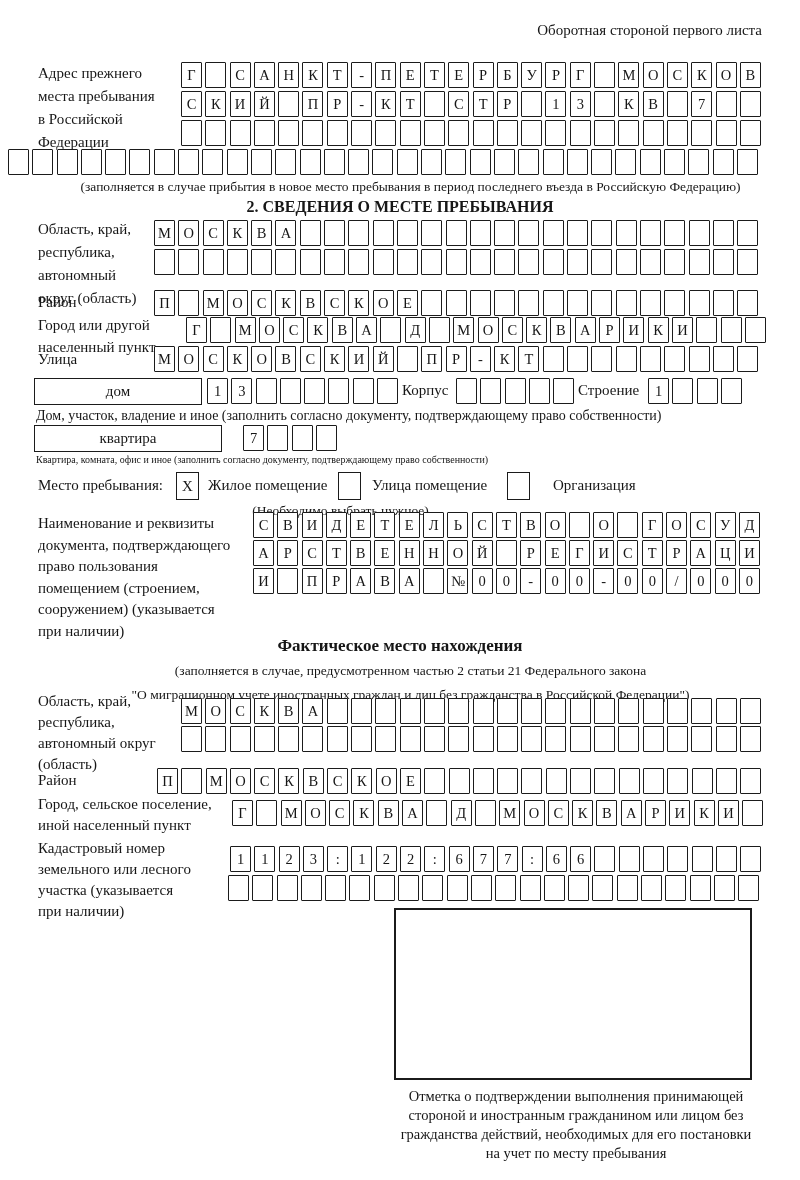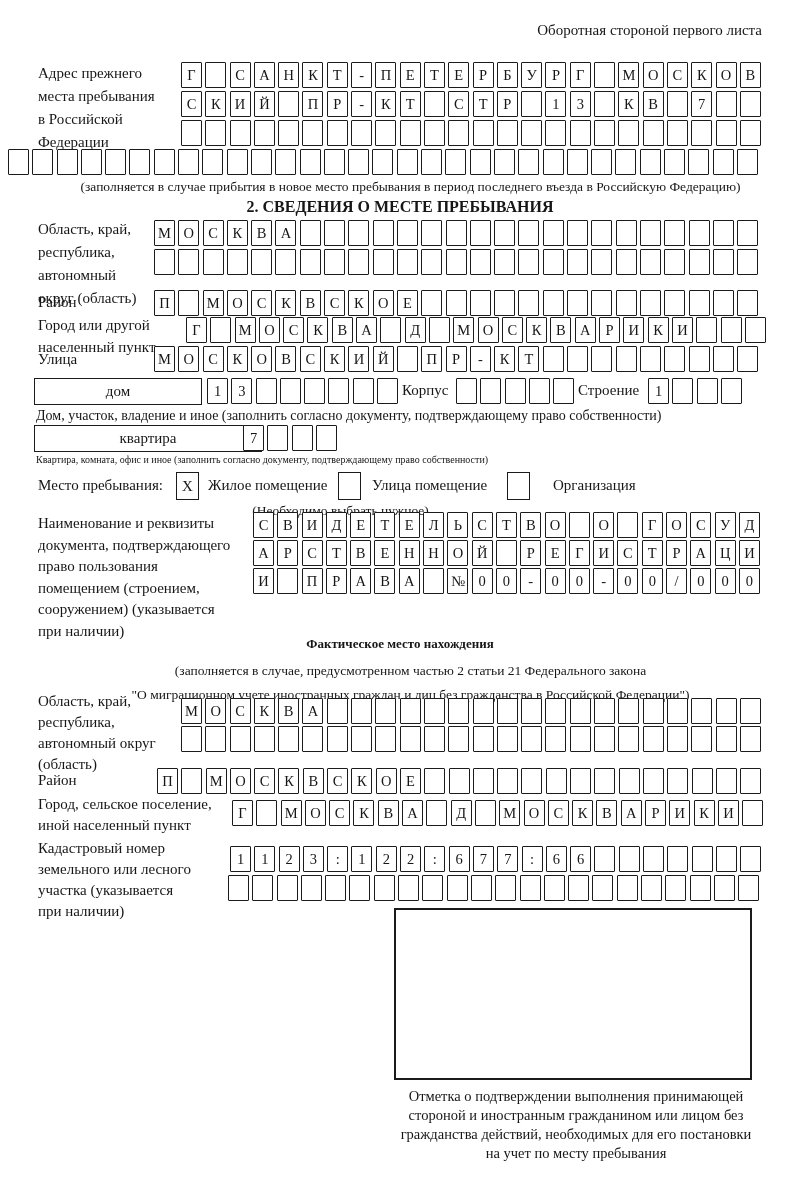--- a/index.html
+++ b/index.html
@@ -326,21 +326,21 @@
   </div>
 <div class="abs inl" style="left:578px; top:382px;">Строение</div>
 <div class="abs grid" style="left:648px; top:378px;">
     <span class="cell">1</span>
     <span class="cell"></span>
     <span class="cell"></span>
     <span class="cell"></span>
   </div>
 <div class="abs" style="left:36px; top:408px; font-size:14px;">Дом, участок, владение и иное (заполнить согласно документу, подтверждающему право собственности)</div>
 
-<div class="abs wbox" style="left:34px; top:425px; width:228px; height:27px;">
+<div class="abs wbox" style="left:34px; top:425px; width:188px; height:27px;">
   <span>квартира</span>
 </div>
 <div class="abs grid" style="left:243px; top:425px;">
     <span class="cell">7</span>
     <span class="cell"></span>
     <span class="cell"></span>
     <span class="cell"></span>
   </div>
 <div class="abs" style="left:36px; top:454px; font-size:10px;">Квартира, комната, офис и иное (заполнить согласно документу, подтверждающему право собственности)</div>
 
@@ -428,21 +428,21 @@
     <span class="cell">0</span>
     <span class="cell">-</span>
     <span class="cell">0</span>
     <span class="cell">0</span>
     <span class="cell">/</span>
     <span class="cell">0</span>
     <span class="cell">0</span>
     <span class="cell">0</span>
   </div>
 
-<div class="abs ctr bold" style="top:636px; font-size:13px;">Фактическое место нахождения</div>
+<div class="abs ctr bold" style="top:636px; font-size:17px;">Фактическое место нахождения</div>
 <div class="abs ctr note" style="top:659px; line-height:24px; white-space:pre-line;">(заполняется в случае, предусмотренном частью 2 статьи 21 Федерального закона
 "О миграционном учете иностранных граждан и лиц без гражданства в Российской Федерации")</div>
 
 <div class="abs lbl" style="left:38px; top:691px;">Область, край,
 республика,
 автономный округ
 (область)</div>
 <div class="abs grid" style="left:181px; top:698px;">
     <span class="cell">М</span>
     <span class="cell">О</span>

